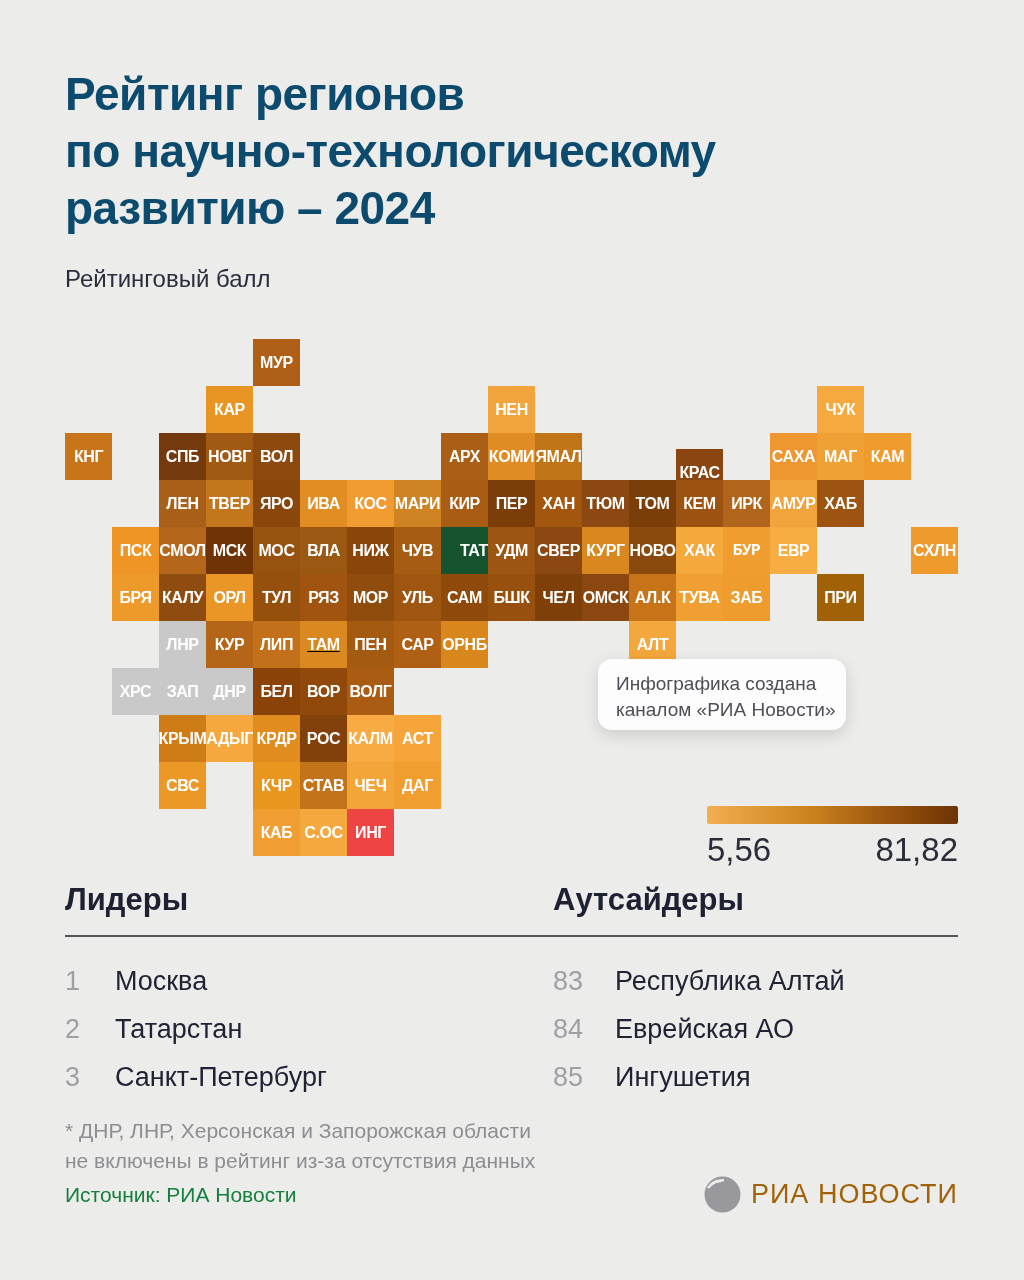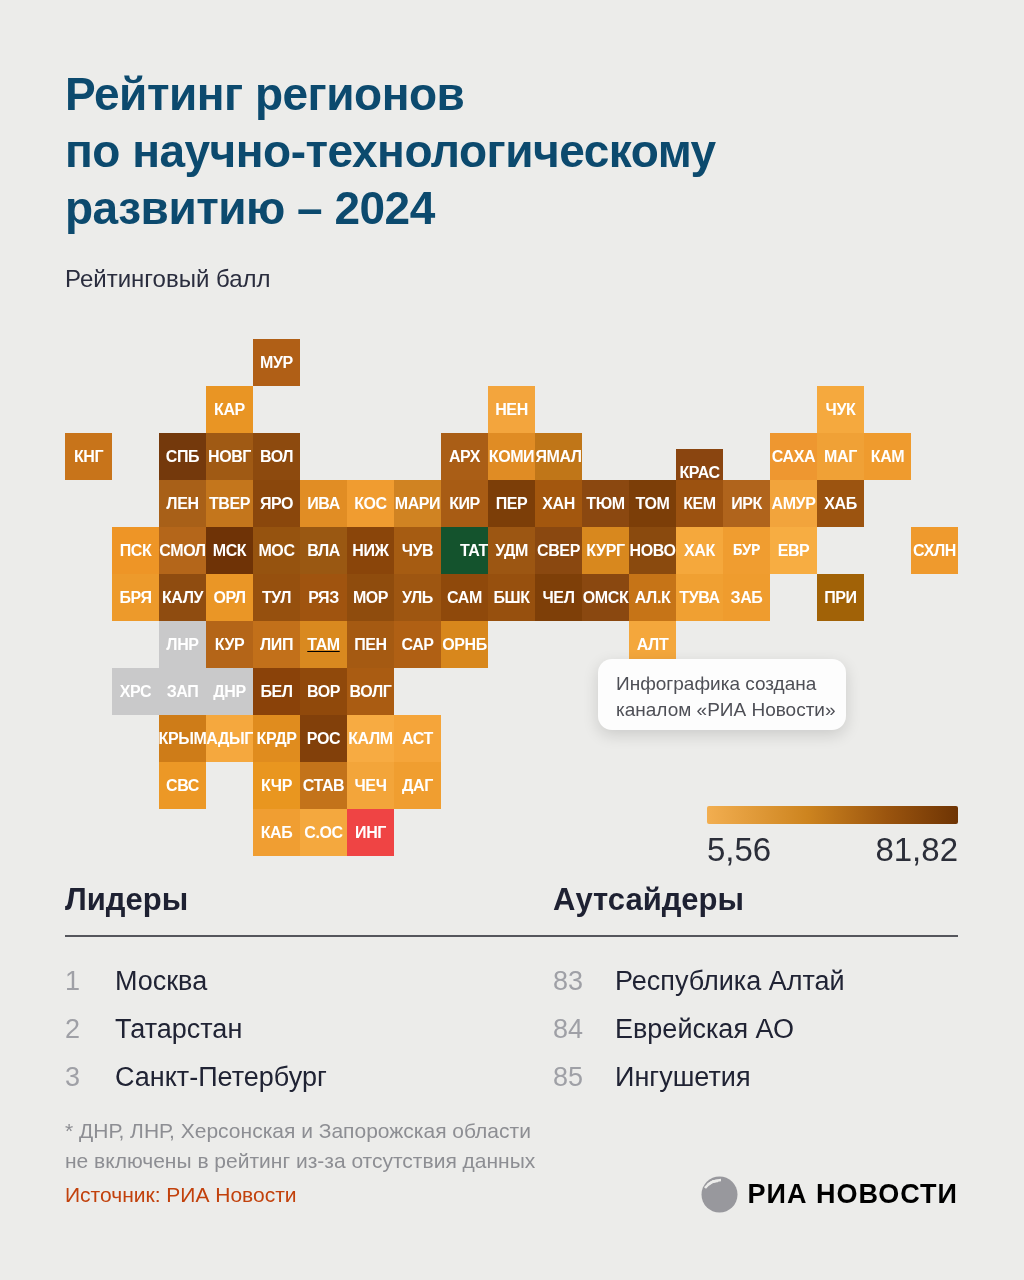--- a/index.html
+++ b/index.html
@@ -35,23 +35,23 @@
   }
   .legend-min{left:707px;top:831px;font-size:33px;color:#2b2e39;}
   .legend-max{left:707px;top:831px;width:251px;text-align:right;font-size:33px;color:#2b2e39;}
   
   .list-heading{font-size:31px;font-weight:700;color:#1e2132;}
   .divider{left:65px;top:935px;width:893px;height:2px;background:#55565c;}
   .rank-num{font-size:27px;color:#9fa0a6;}
   .rank-name{font-size:27px;color:#202334;}
   
   .footnote{left:65px;top:1116px;font-size:21px;line-height:30px;color:#8d8e93;}
-  .source{left:65px;top:1183px;font-size:21px;color:#c2410c;text-align:right;}
+  .source{left:65px;top:1183px;font-size:21px;color:#15803d;text-align:right;}
   .logo{left:658px;top:1176px;width:300px;display:flex;align-items:center;justify-content:flex-end;gap:10px;}
-  .logo-text{font-size:27px;font-weight:700;color:#000000;letter-spacing:1px;white-space:nowrap;}
+  .logo-text{font-size:27px;font-weight:400;color:#a16207;letter-spacing:1px;white-space:nowrap;}
 </style>
 </head>
 <body>
 
 <div class="canvas">
 
   <h1 class="abs title"><span>Рейтинг регионов</span><br><span>по научно-технологическому</span><br><span>развитию – 2024</span></h1>
 
   <div class="abs subtitle">Рейтинговый балл</div>
 

